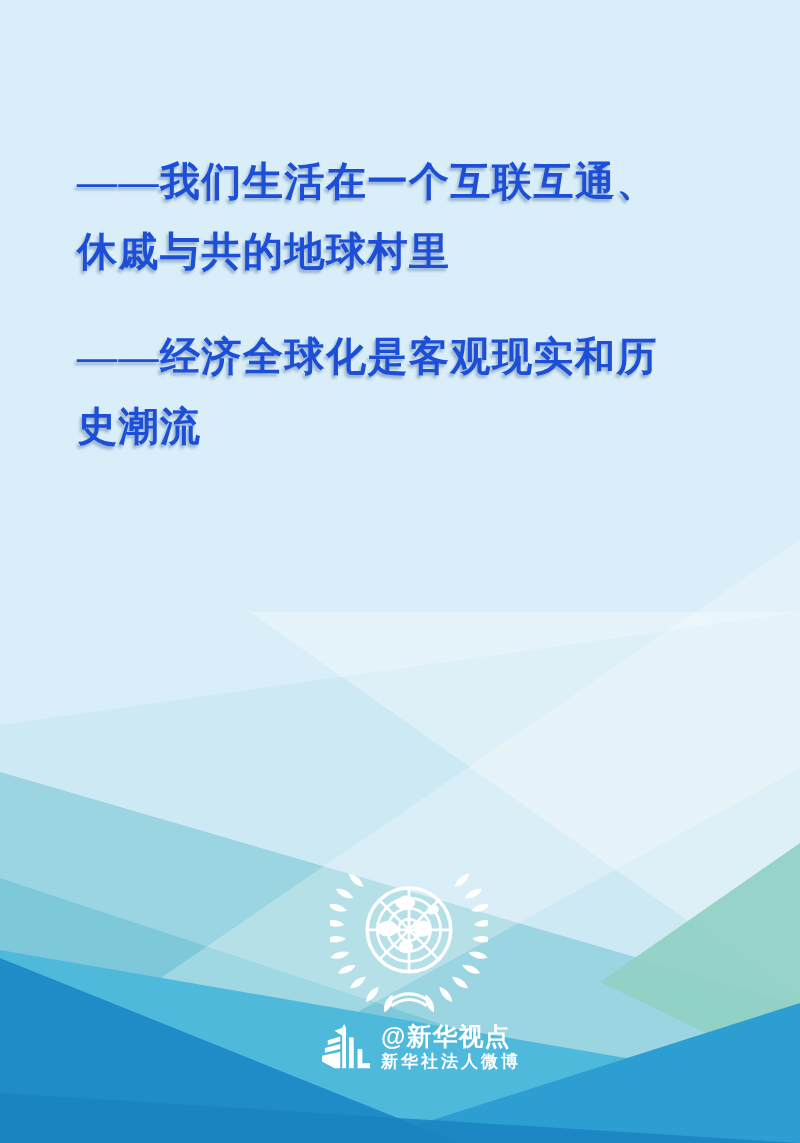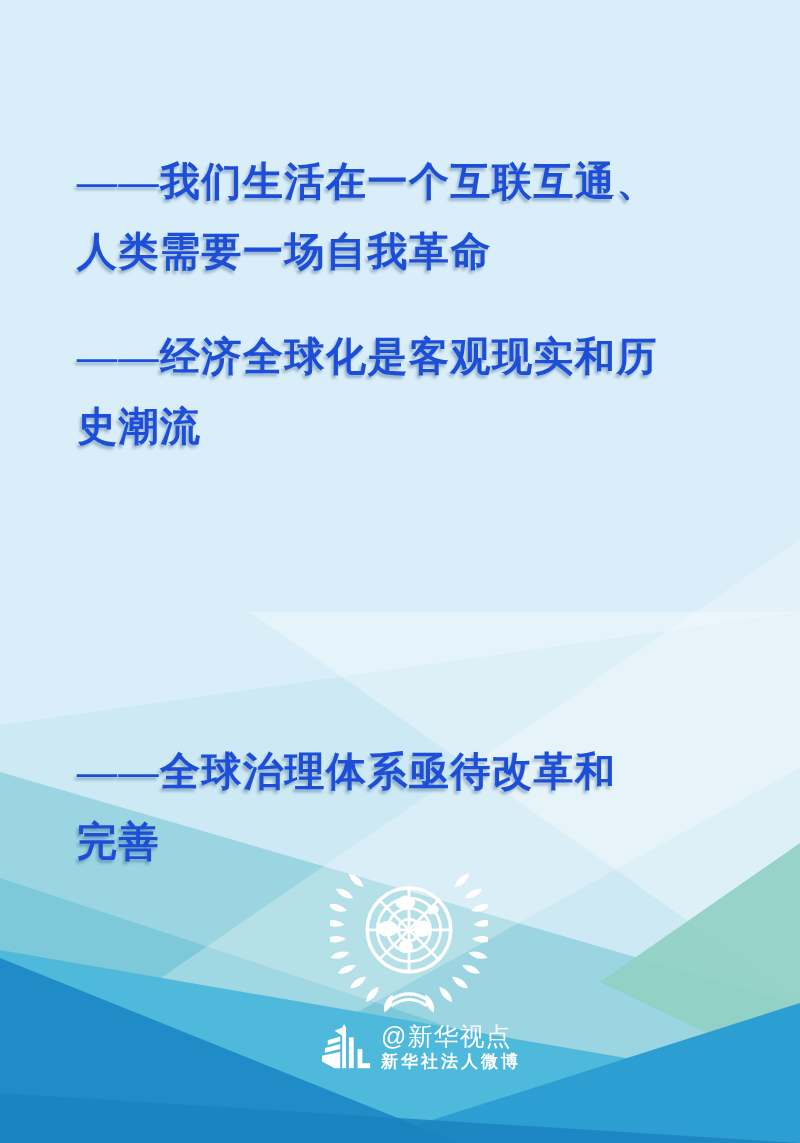--- a/index.html
+++ b/index.html
@@ -29,21 +29,21 @@
   .un-emblem svg{width:100%;height:100%;display:block;}
   
   .watermark{
     position:absolute;left:322px;top:1022px;
     display:flex;align-items:flex-start;
     color:#ffffff;
   }
   .wm-logo{width:50px;height:50px;flex:0 0 auto;}
   .wm-text{margin-left:9px;font-family:"Liberation Sans", sans-serif;}
   .wm-handle{
-    font-size:25px;font-weight:normal;letter-spacing:1px;line-height:28px;
+    font-size:25px;font-weight:bold;letter-spacing:1px;line-height:28px;
   }
   .wm-subtitle{
     font-size:17px;font-weight:bold;letter-spacing:3px;line-height:18px;margin-top:3px;
   }
 </style>
 </head>
 <body>
 
 <div class="poster">
 
@@ -57,33 +57,29 @@
     <polygon points="600,982 800,843 800,1078" fill="#90d0c3" opacity="0.92"></polygon>
     <polygon points="420,1143 800,1028 800,1143" fill="#84cbc4" opacity="0.55"></polygon>
     <polygon points="0,950 800,1088 800,1143 0,1143" fill="#4fb9dc"></polygon>
     <polygon points="360,1143 800,1003 800,1143" fill="#2d9ed2"></polygon>
     <polygon points="0,958 460,1143 0,1143" fill="#1f8cc8"></polygon>
     <polygon points="0,1093 800,1143 0,1143" fill="#1a82c0" opacity="0.85"></polygon>
   </svg>
 
   <div class="quote q1">
     <div>——我们生活在一个互联互通、</div>
-    <div>人类需要一场自我革命</div>
+    <div>休戚与共的地球村里</div>
   </div>
 
   <div class="quote q2">
     <div>——经济全球化是客观现实和历</div>
     <div>史潮流</div>
   </div>
 
 
-  <div class="quote q4">
-    <div>——全球治理体系亟待改革和</div>
-    <div>完善</div>
-  </div>
 
   <div class="un-emblem">
     <svg viewBox="0 0 120 120" aria-hidden="true">
       <defs>
         <path id="leaf" d="M0,0 C-3.4,-5 -3.4,-11 0,-15.5 C3.4,-11 3.4,-5 0,0 Z" fill="#ffffff"></path>
       </defs>
       <g stroke="#ffffff" stroke-width="2.2" fill="none">
         <circle cx="60" cy="52" r="33" stroke-width="2.8"></circle>
         <circle cx="60" cy="52" r="25"></circle>
         <circle cx="60" cy="52" r="17"></circle>

